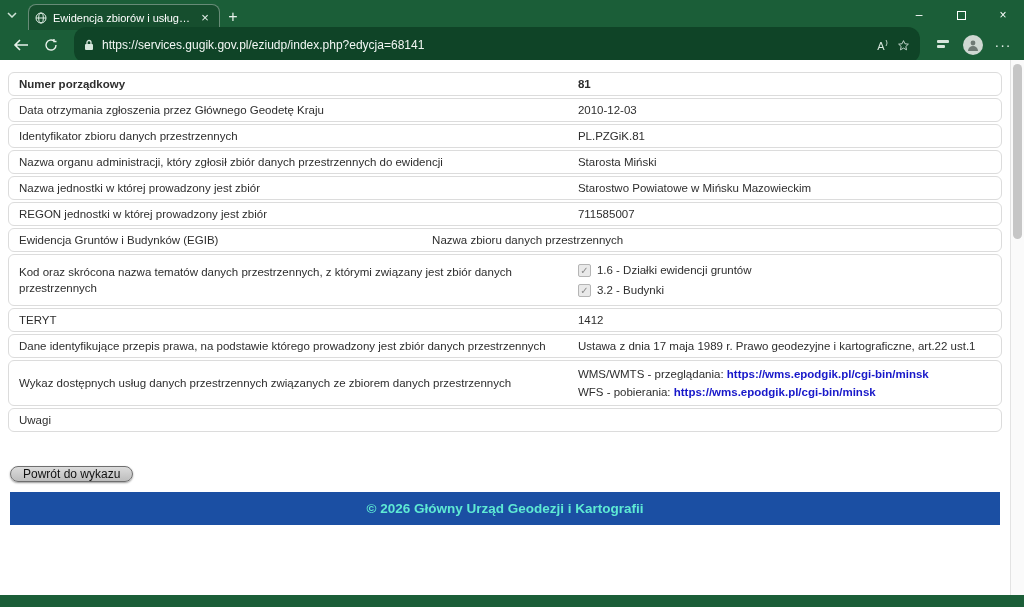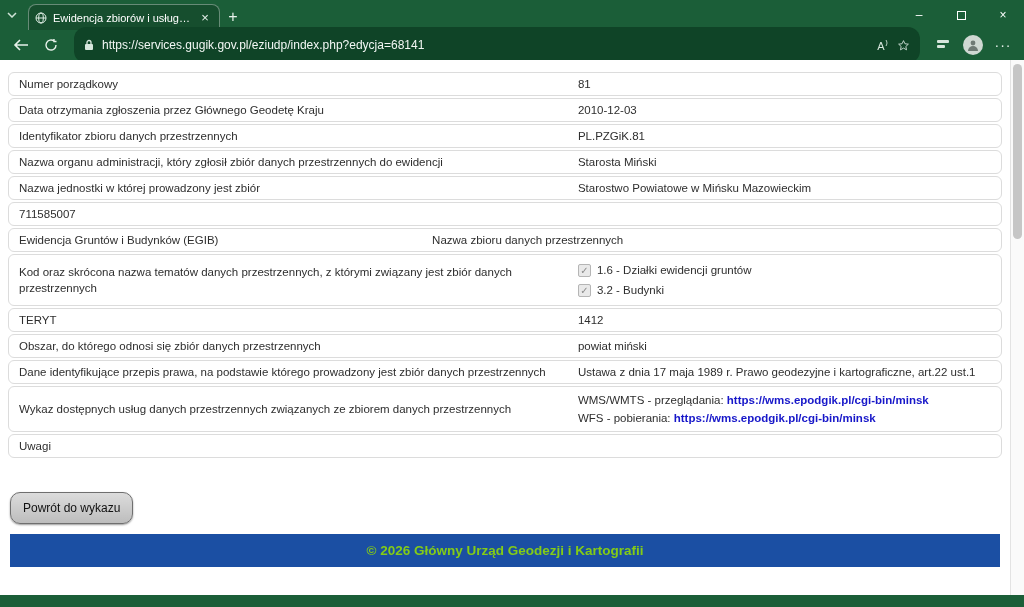--- a/index.html
+++ b/index.html
@@ -40,37 +40,37 @@
   .avatar { width:20px; height:20px; border-radius:50%; background:#cfd8d2; display:flex;
             align-items:center; justify-content:center; overflow:hidden; }
   .more-dots { color:#e4efe8; font-size:14px; letter-spacing:1px; }
 
   
   .page { position:absolute; top:60px; left:0; width:1010px; height:535px; background:#fff;
           padding:12px 8px 0 8px; overflow:hidden; }
   .rows { display:flex; flex-direction:column; gap:2px; }
   .row { display:flex; border:1px solid #dcdcdc; border-radius:6px; background:#fff;
          padding:3px 10px; min-height:24px; align-items:center; }
-  .row.bold .cell { font-weight:normal; }
+  .row.bold .cell { font-weight:bold; }
   .cell { font-size:11.5px; color:#2e2e2e; line-height:16px; }
   .cell.label { flex:0 0 57.5%; padding-right:12px; }
   .cell.value { flex:1; }
   .check-item { display:flex; align-items:center; gap:6px; margin:4px 0; }
   .checkbox { width:13px; height:13px; background:#e9e9e9; border:1px solid #b5b5b5;
               border-radius:2px; font-size:10px; line-height:11px; text-align:center;
               color:#8a8a8a; }
   .service-line { margin:2px 0; }
   .service-link { color:#1717c9; font-weight:bold; text-decoration:none; }
 
   .back-button { margin:34px 0 0 2px; font-family:"Liberation Sans", sans-serif;
-                 font-size:12px; color:#111; padding:8px 12px; border-radius:10px;
+                 font-size:12px; color:#111; padding:0 12px; border-radius:10px;
                  border:1px solid #6f6f6f; background:linear-gradient(#dcdcdc,#bdbdbd);
                  box-shadow:0 1px 2px rgba(0,0,0,.4); cursor:pointer; }
 
-  .footer { margin-top:10px; height:33px; background:#1b4fa3; color:#84cc16; font-weight:bold;
+  .footer { margin-top:10px; height:33px; background:#1b4fa3; color:#5eead4; font-weight:bold;
             font-size:13.5px; display:flex; align-items:center; justify-content:center;
             margin-left:2px; margin-right:2px; }
 
   
   .scrollbar { position:absolute; top:60px; right:0; width:14px; height:535px; background:#fafafa;
                border-left:1px solid #e3e3e3; }
   .scroll-thumb { position:absolute; top:4px; left:2px; width:9px; height:175px;
                   background:#c6c6c6; border-radius:5px; }
 
   .bottom-strip { position:absolute; left:0; right:0; bottom:0; height:12px; background:#1b5e38; }
@@ -169,20 +169,21 @@
         </div>
         <div class="row">
           <div class="cell label">Nazwa organu administracji, który zgłosił zbiór danych przestrzennych do ewidencji</div>
           <div class="cell value">Starosta Miński</div>
         </div>
         <div class="row">
           <div class="cell label">Nazwa jednostki w której prowadzony jest zbiór</div>
           <div class="cell value">Starostwo Powiatowe w Mińsku Mazowieckim</div>
         </div>
         <div class="row">
+          <div class="cell label">REGON jednostki w której prowadzony jest zbiór</div>
           <div class="cell value">711585007</div>
         </div>
         <div class="row">
           <div class="cell value">Ewidencja Gruntów i Budynków (EGIB)</div>
           <div class="cell label">Nazwa zbioru danych przestrzennych</div>
         </div>
         <div class="row">
           <div class="cell label">Kod oraz skrócona nazwa tematów danych przestrzennych, z którymi związany jest zbiór danych przestrzennych</div>
           <div class="cell value">
             <div class="check-item">
@@ -193,24 +194,20 @@
               <span class="checkbox">✓</span>
               <span>3.2 - Budynki</span>
             </div>
           </div>
         </div>
         <div class="row">
           <div class="cell label">TERYT</div>
           <div class="cell value">1412</div>
         </div>
         <div class="row">
-          <div class="cell label">Obszar, do którego odnosi się zbiór danych przestrzennych</div>
-          <div class="cell value">powiat miński</div>
-        </div>
-        <div class="row">
           <div class="cell label">Dane identyfikujące przepis prawa, na podstawie którego prowadzony jest zbiór danych przestrzennych</div>
           <div class="cell value">Ustawa z dnia 17 maja 1989 r. Prawo geodezyjne i kartograficzne, art.22 ust.1</div>
         </div>
         <div class="row">
           <div class="cell label">Wykaz dostępnych usług danych przestrzennych związanych ze zbiorem danych przestrzennych</div>
           <div class="cell value">
             <div class="service-line"><span>WMS/WMTS - przeglądania: </span><a href="#" class="service-link">https://wms.epodgik.pl/cgi-bin/minsk</a></div>
             <div class="service-line"><span>WFS - pobierania: </span><a href="#" class="service-link">https://wms.epodgik.pl/cgi-bin/minsk</a></div>
           </div>
         </div>

